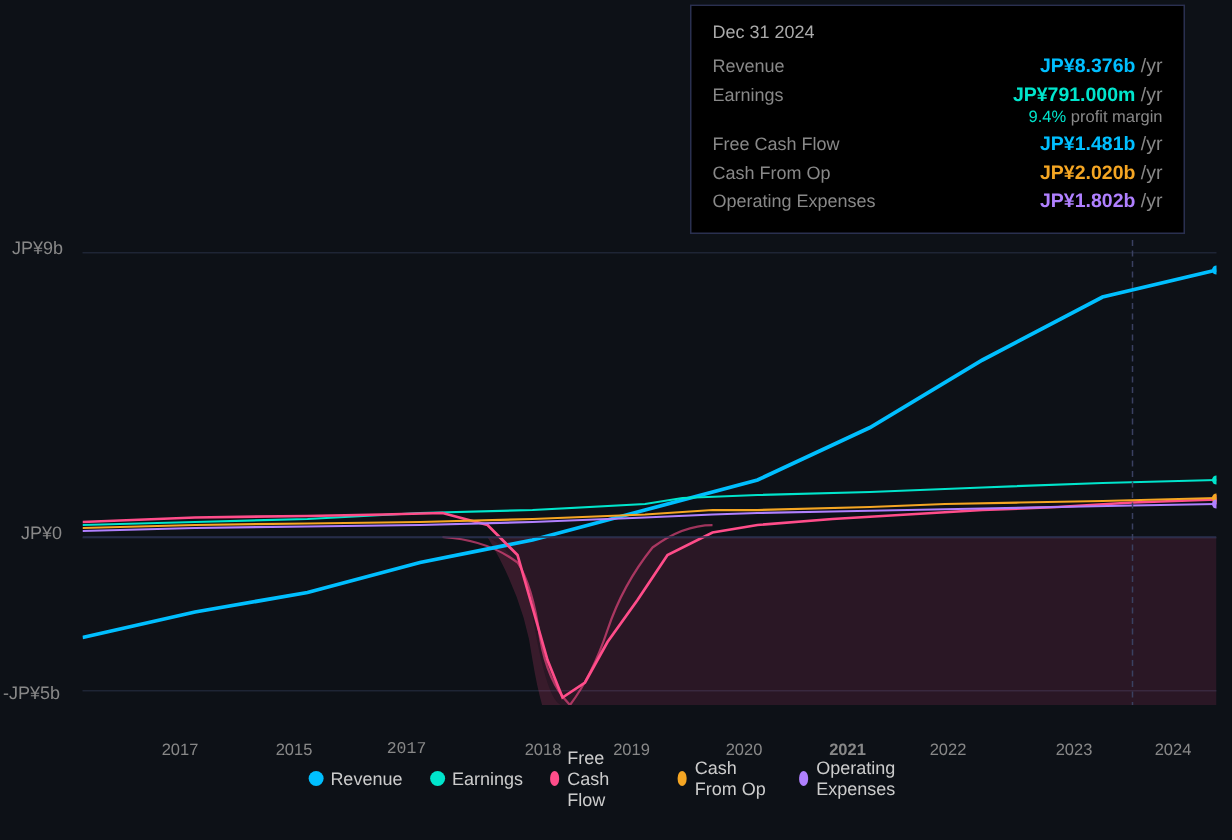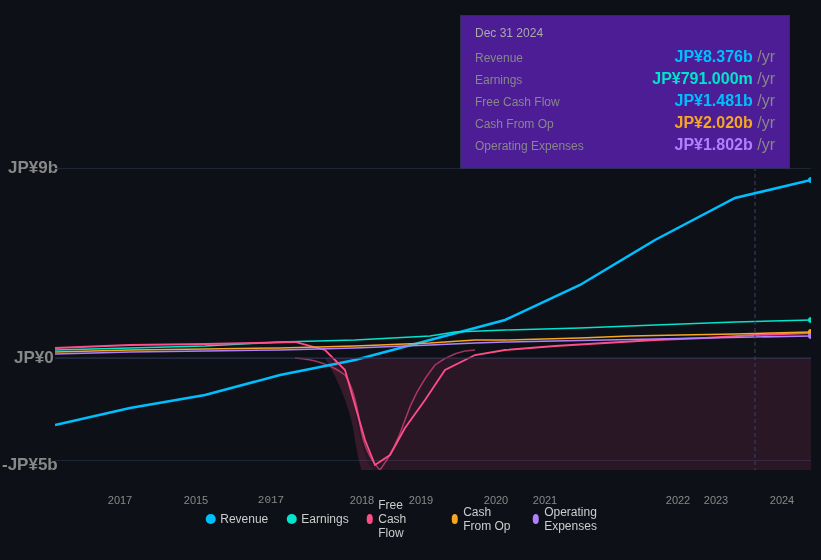--- a/index.html
+++ b/index.html
@@ -15,23 +15,23 @@
 
     .chart-container {
       width: 821px;
       height: 560px;
       position: relative;
     }
 
     
     .tooltip-box {
       position: absolute;
-      top: 15px;
+      top: 3px;
       left: 460px;
-      background: #4c1d95;
+      background: #000000;
       border: 1px solid #2a3050;
       padding: 10px 14px;
       width: 330px;
       z-index: 10;
     }
 
     .tooltip-title {
       color: #aaa;
       font-size: 12px;
       margin-bottom: 8px;
@@ -43,43 +43,42 @@
       align-items: baseline;
       margin-bottom: 4px;
     }
 
     .tooltip-label {
       color: #888;
       font-size: 12px;
     }
 
     .tooltip-value {
-      font-size: 16px;
+      font-size: 13px;
       font-weight: bold;
     }
 
     .tooltip-value.blue { color: #00bfff; }
     .tooltip-value.teal { color: #00e5cc; }
     .tooltip-value.orange { color: #f5a623; text-align: center; }
     .tooltip-value.purple { color: #b080ff; }
 
     .tooltip-sub {
       font-size: 11px;
       color: #aaa;
       text-align: right;
       margin-top: -2px;
       margin-bottom: 4px;
     }
 
     
     .y-label {
       position: absolute;
       color: #888;
-      font-size: 17px;
-      font-weight: bold;
+      font-size: 12px;
     }
 
     
     .x-label {
       position: absolute;
       color: #888;
       font-size: 11px;
       bottom: 54px;
       transform: translateX(-50%);
     }
@@ -126,20 +125,21 @@
   <div class="tooltip-box">
     <div class="tooltip-title">Dec 31 2024</div>
     <div class="tooltip-row">
       <span class="tooltip-label">Revenue</span>
       <span class="tooltip-value blue">JP¥8.376b <span style="color:#888;font-weight:normal">/yr</span></span>
     </div>
     <div class="tooltip-row">
       <span class="tooltip-label">Earnings</span>
       <span class="tooltip-value teal">JP¥791.000m <span style="color:#888;font-weight:normal">/yr</span></span>
     </div>
+    <div class="tooltip-sub" style="color:#00e5cc">9.4% <span style="color:#888">profit margin</span></div>
     <div class="tooltip-row">
       <span class="tooltip-label">Free Cash Flow</span>
       <span class="tooltip-value blue">JP¥1.481b <span style="color:#888;font-weight:normal">/yr</span></span>
     </div>
     <div class="tooltip-row">
       <span class="tooltip-label">Cash From Op</span>
       <span class="tooltip-value orange">JP¥2.020b <span style="color:#888;font-weight:normal">/yr</span></span>
     </div>
     <div class="tooltip-row">
       <span class="tooltip-label">Operating Expenses</span>
@@ -192,22 +192,22 @@
     <line x1="700" y1="0" x2="700" y2="310" stroke="#3a4060" stroke-width="1" stroke-dasharray="4,3"></line>
 
   </svg>
 
   <div class="x-label" style="left: 120px;">2017</div>
   <div class="x-label" style="left: 196px;">2015</div>
   <div class="x-label" style="left: 271px; font-family: Liberation Mono, monospace;">2017</div>
   <div class="x-label" style="left: 346px; margin-left: 16px;">2018</div>
   <div class="x-label" style="left: 421px; text-align: center;">2019</div>
   <div class="x-label" style="left: 496px;">2020</div>
-  <div class="x-label" style="left: 545px;">2021</div>
-  <div class="x-label" style="left: 678px;">2022</div>
+  <div class="x-label" style="left: 565px; font-weight: bold;">2021</div>
+  <div class="x-label" style="left: 632px;">2022</div>
   <div class="x-label" style="left: 716px;">2023</div>
   <div class="x-label" style="left: 782px;">2024</div>
 
   <div class="legend">
     <div class="legend-item">
       <div class="legend-dot" style="background:#00bfff;"></div>
       <span>Revenue</span>
     </div>
     <div class="legend-item">
       <div class="legend-dot" style="background:#00e5cc;"></div>

